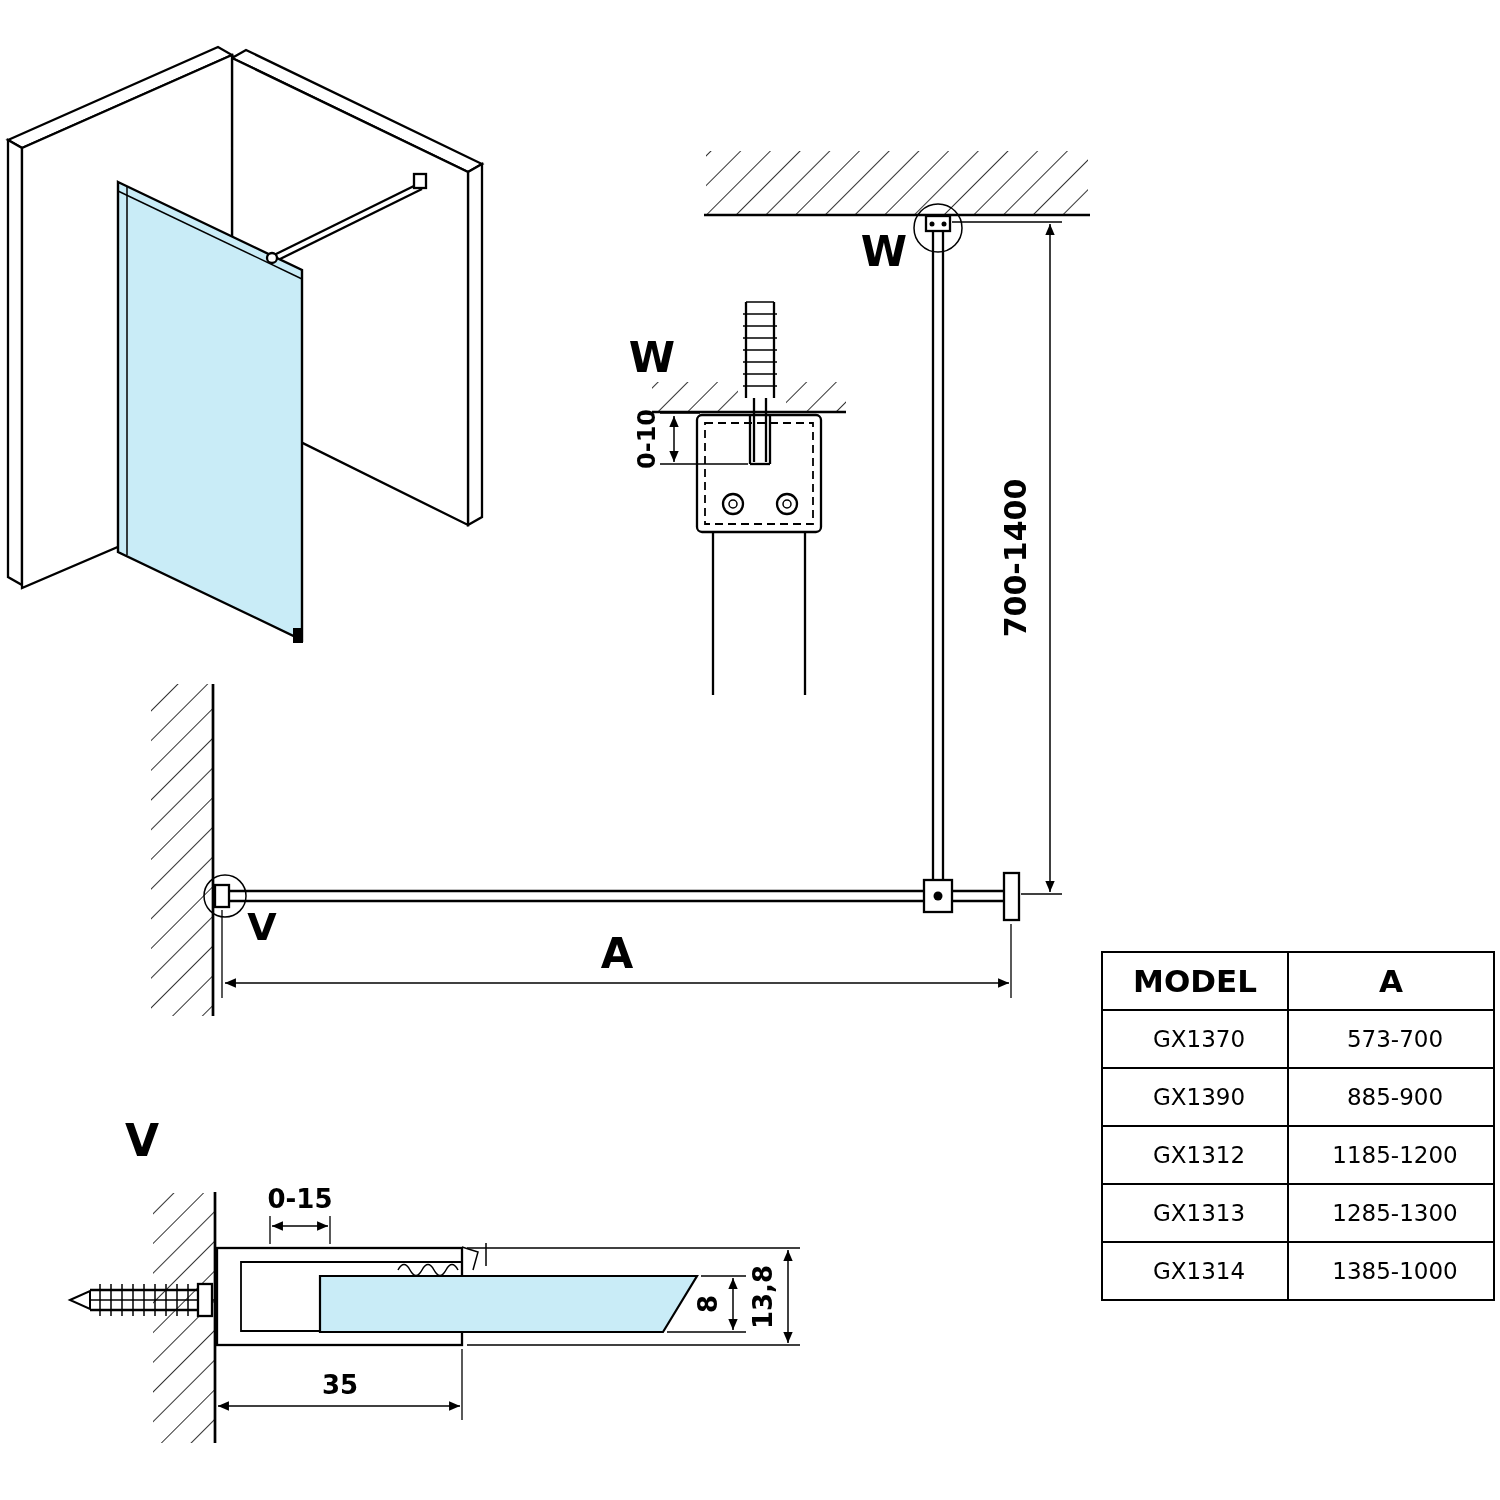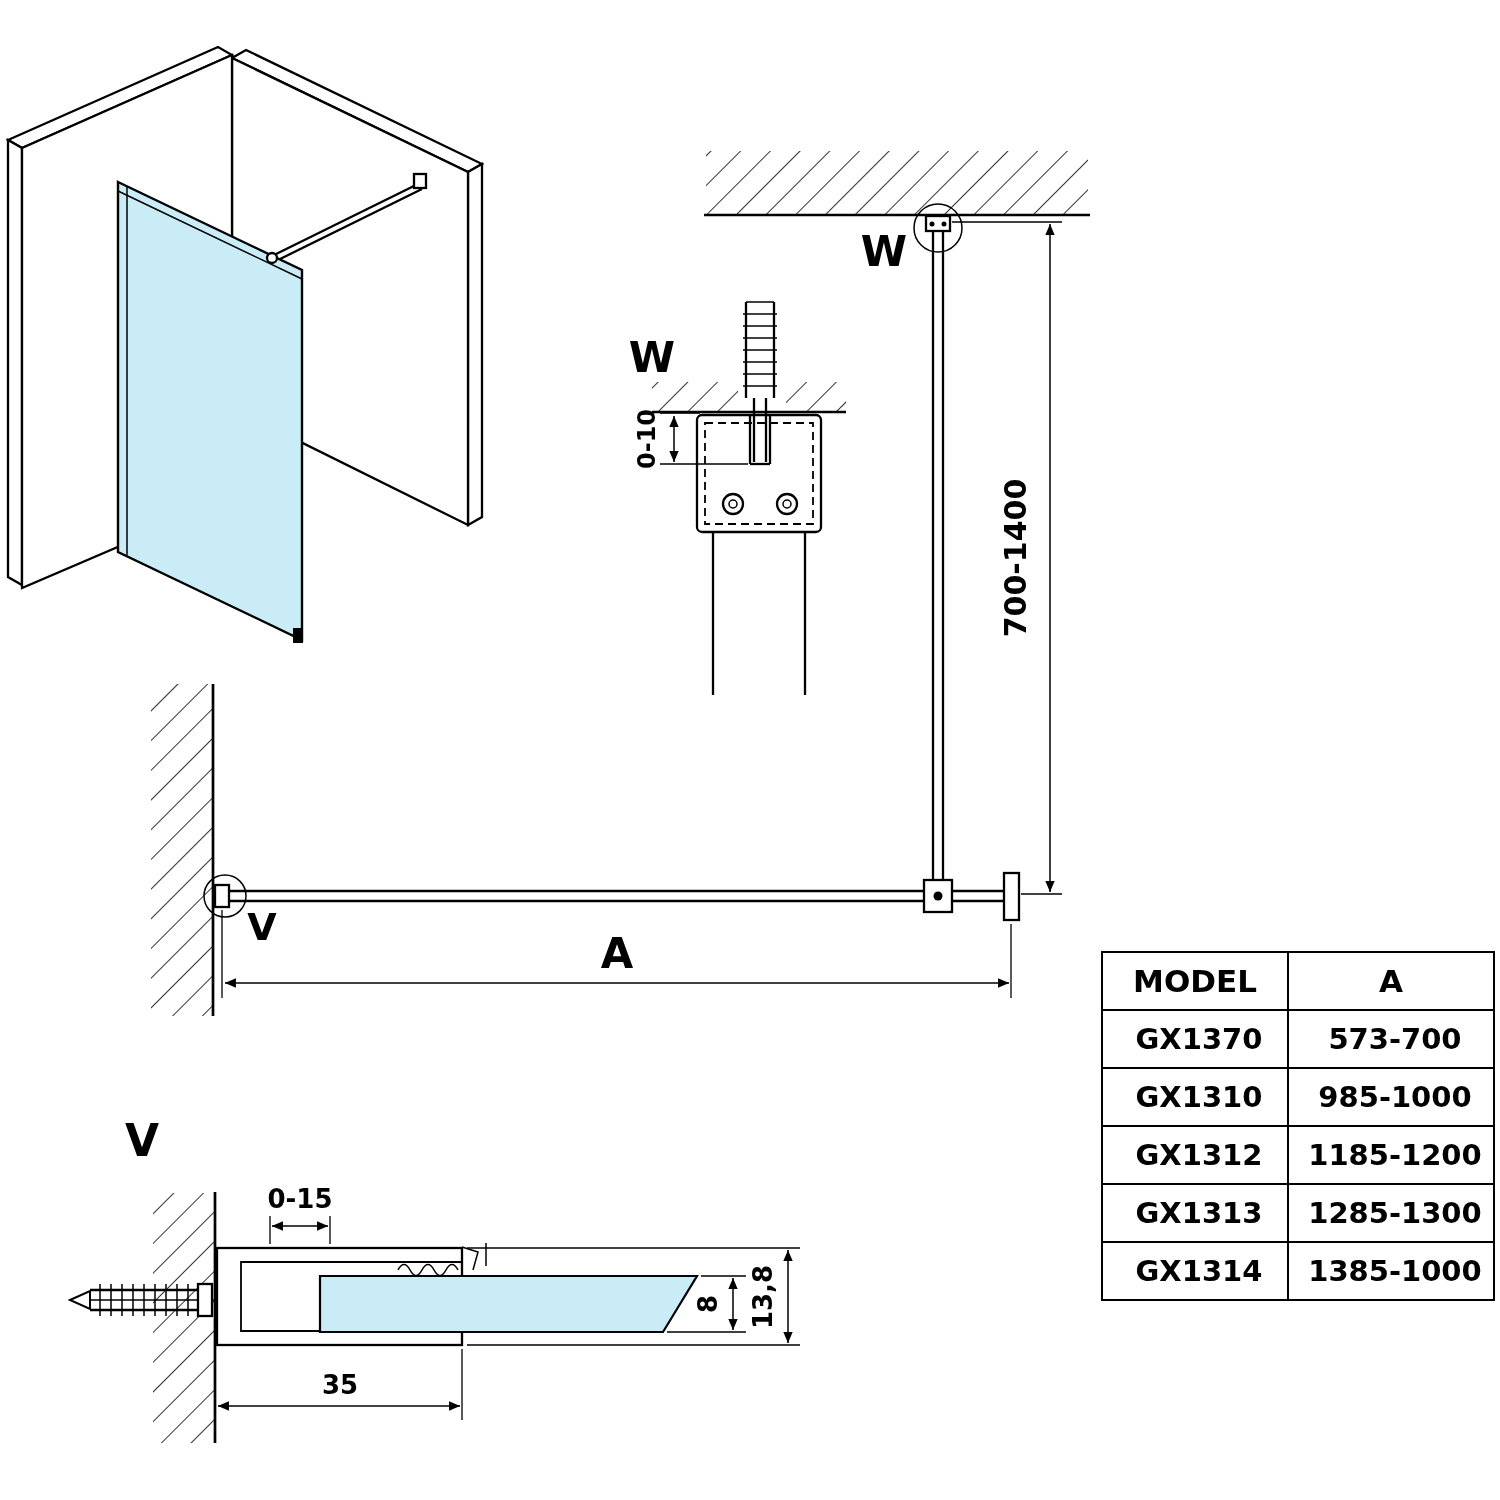--- a/index.html
+++ b/index.html
@@ -10,21 +10,21 @@
   .thin{stroke:#000;stroke-width:1.5;fill:none;}
   .xln{stroke:#000;stroke-width:1.3;fill:none;}
   .dim{stroke:#000;stroke-width:1.5;fill:none;marker-start:url(#arrow);marker-end:url(#arrow);}
   .wh{fill:#fff;stroke:#000;stroke-width:2.3;}
   text{fill:#000;font-weight:bold;font-family:"DejaVu Sans","Liberation Sans",sans-serif;}
   .t44{font-size:44px;} .t42{font-size:42px;} .t38{font-size:38px;}
   .t30{font-size:30px;} .t26{font-size:26px;} .t24{font-size:24px;}
   #model-table{position:absolute;left:1101px;top:951px;border-collapse:collapse;table-layout:fixed;background:#fff;}
   #model-table th,#model-table td{border:2.5px solid #000;text-align:center;vertical-align:middle;height:56px;padding:0;}
   #model-table th{font-size:31px;font-weight:bold;}
-  #model-table td{font-size:29px;font-weight:bold;padding-left:8px;}
+  #model-table td{font-size:23px;font-weight:normal;padding-left:8px;}
 </style>
 </head>
 <body>
 
 <svg id="drawing" width="1500" height="1500" viewBox="0 0 1500 1500">
   <defs>
     <pattern id="hatch" patternUnits="userSpaceOnUse" width="21" height="21" patternTransform="rotate(45)">
       <line x1="0" y1="0" x2="0" y2="21" stroke="#000" stroke-width="1.6"></line>
     </pattern>
     <marker id="arrow" viewBox="0 0 10 10" refX="9.5" refY="5" markerWidth="10" markerHeight="8" orient="auto-start-reverse">
@@ -225,22 +225,22 @@
       <th>MODEL</th>
       <th>A</th>
     </tr>
   </thead>
   <tbody>
     <tr>
       <td>GX1370</td>
       <td>573-700</td>
     </tr>
     <tr>
-      <td>GX1310</td>
-      <td>985-1000</td>
+      <td>GX1390</td>
+      <td>885-900</td>
     </tr>
     <tr>
       <td>GX1312</td>
       <td>1185-1200</td>
     </tr>
     <tr>
       <td>GX1313</td>
       <td>1285-1300</td>
     </tr>
     <tr>

